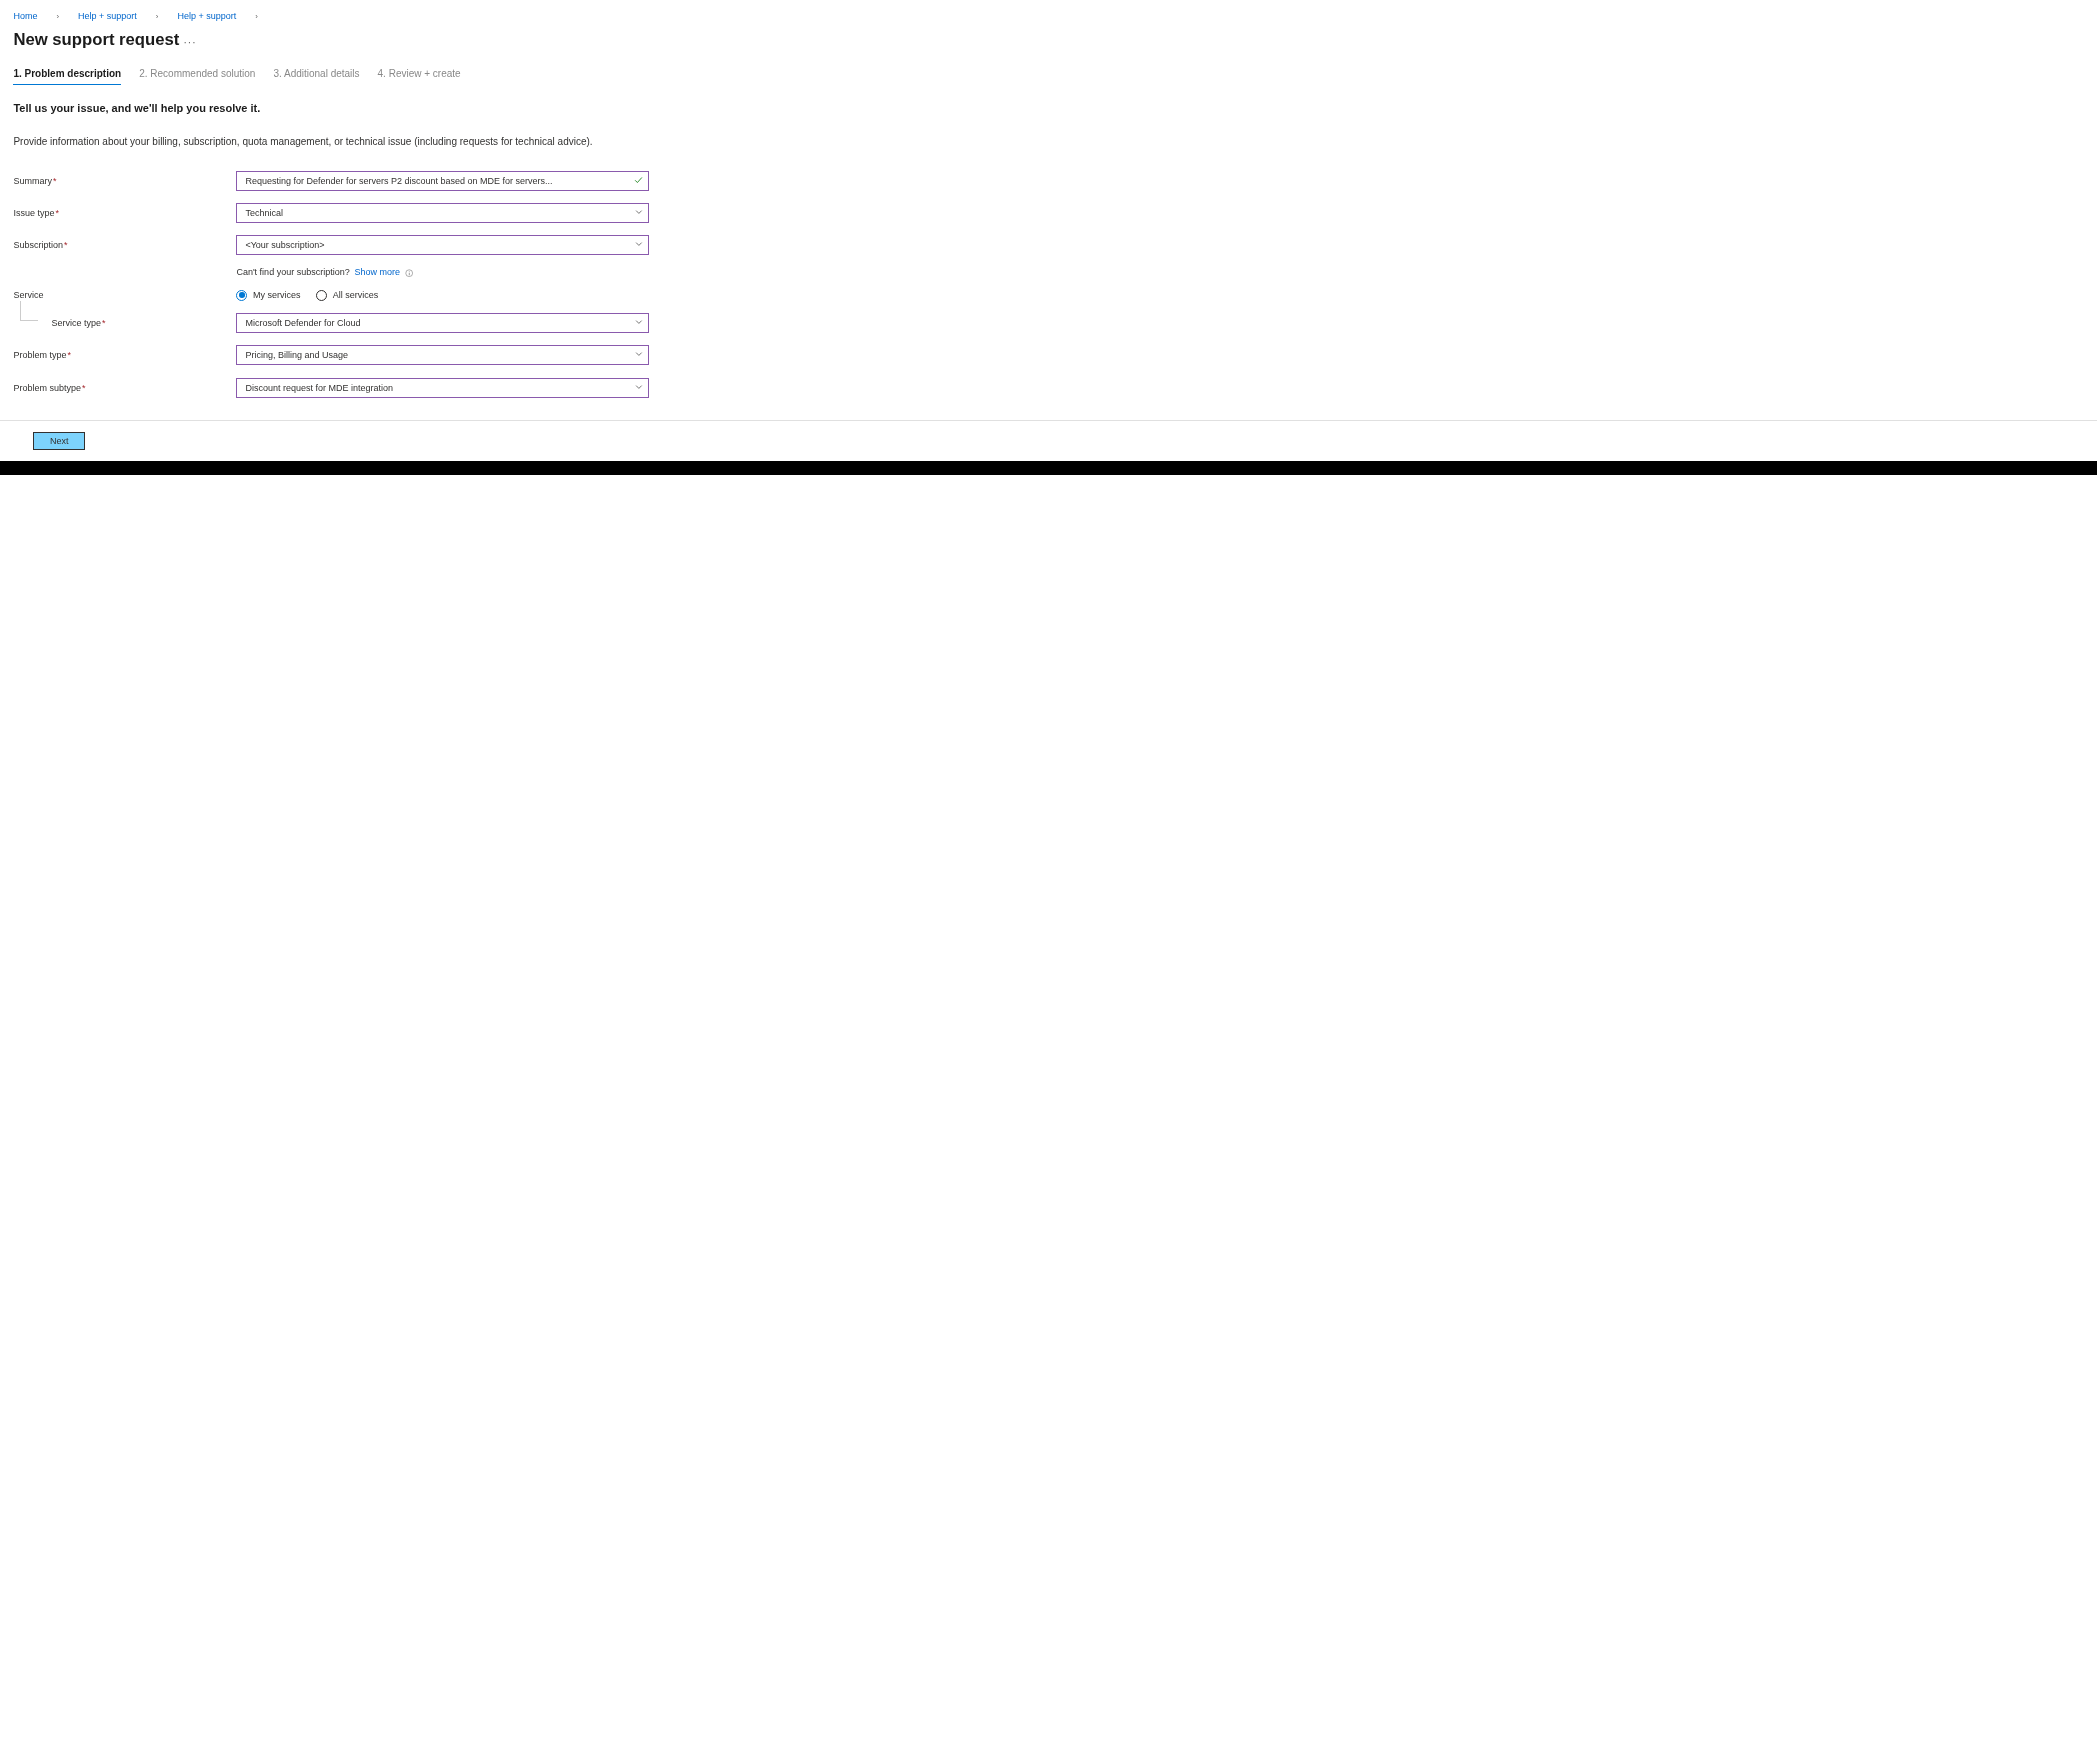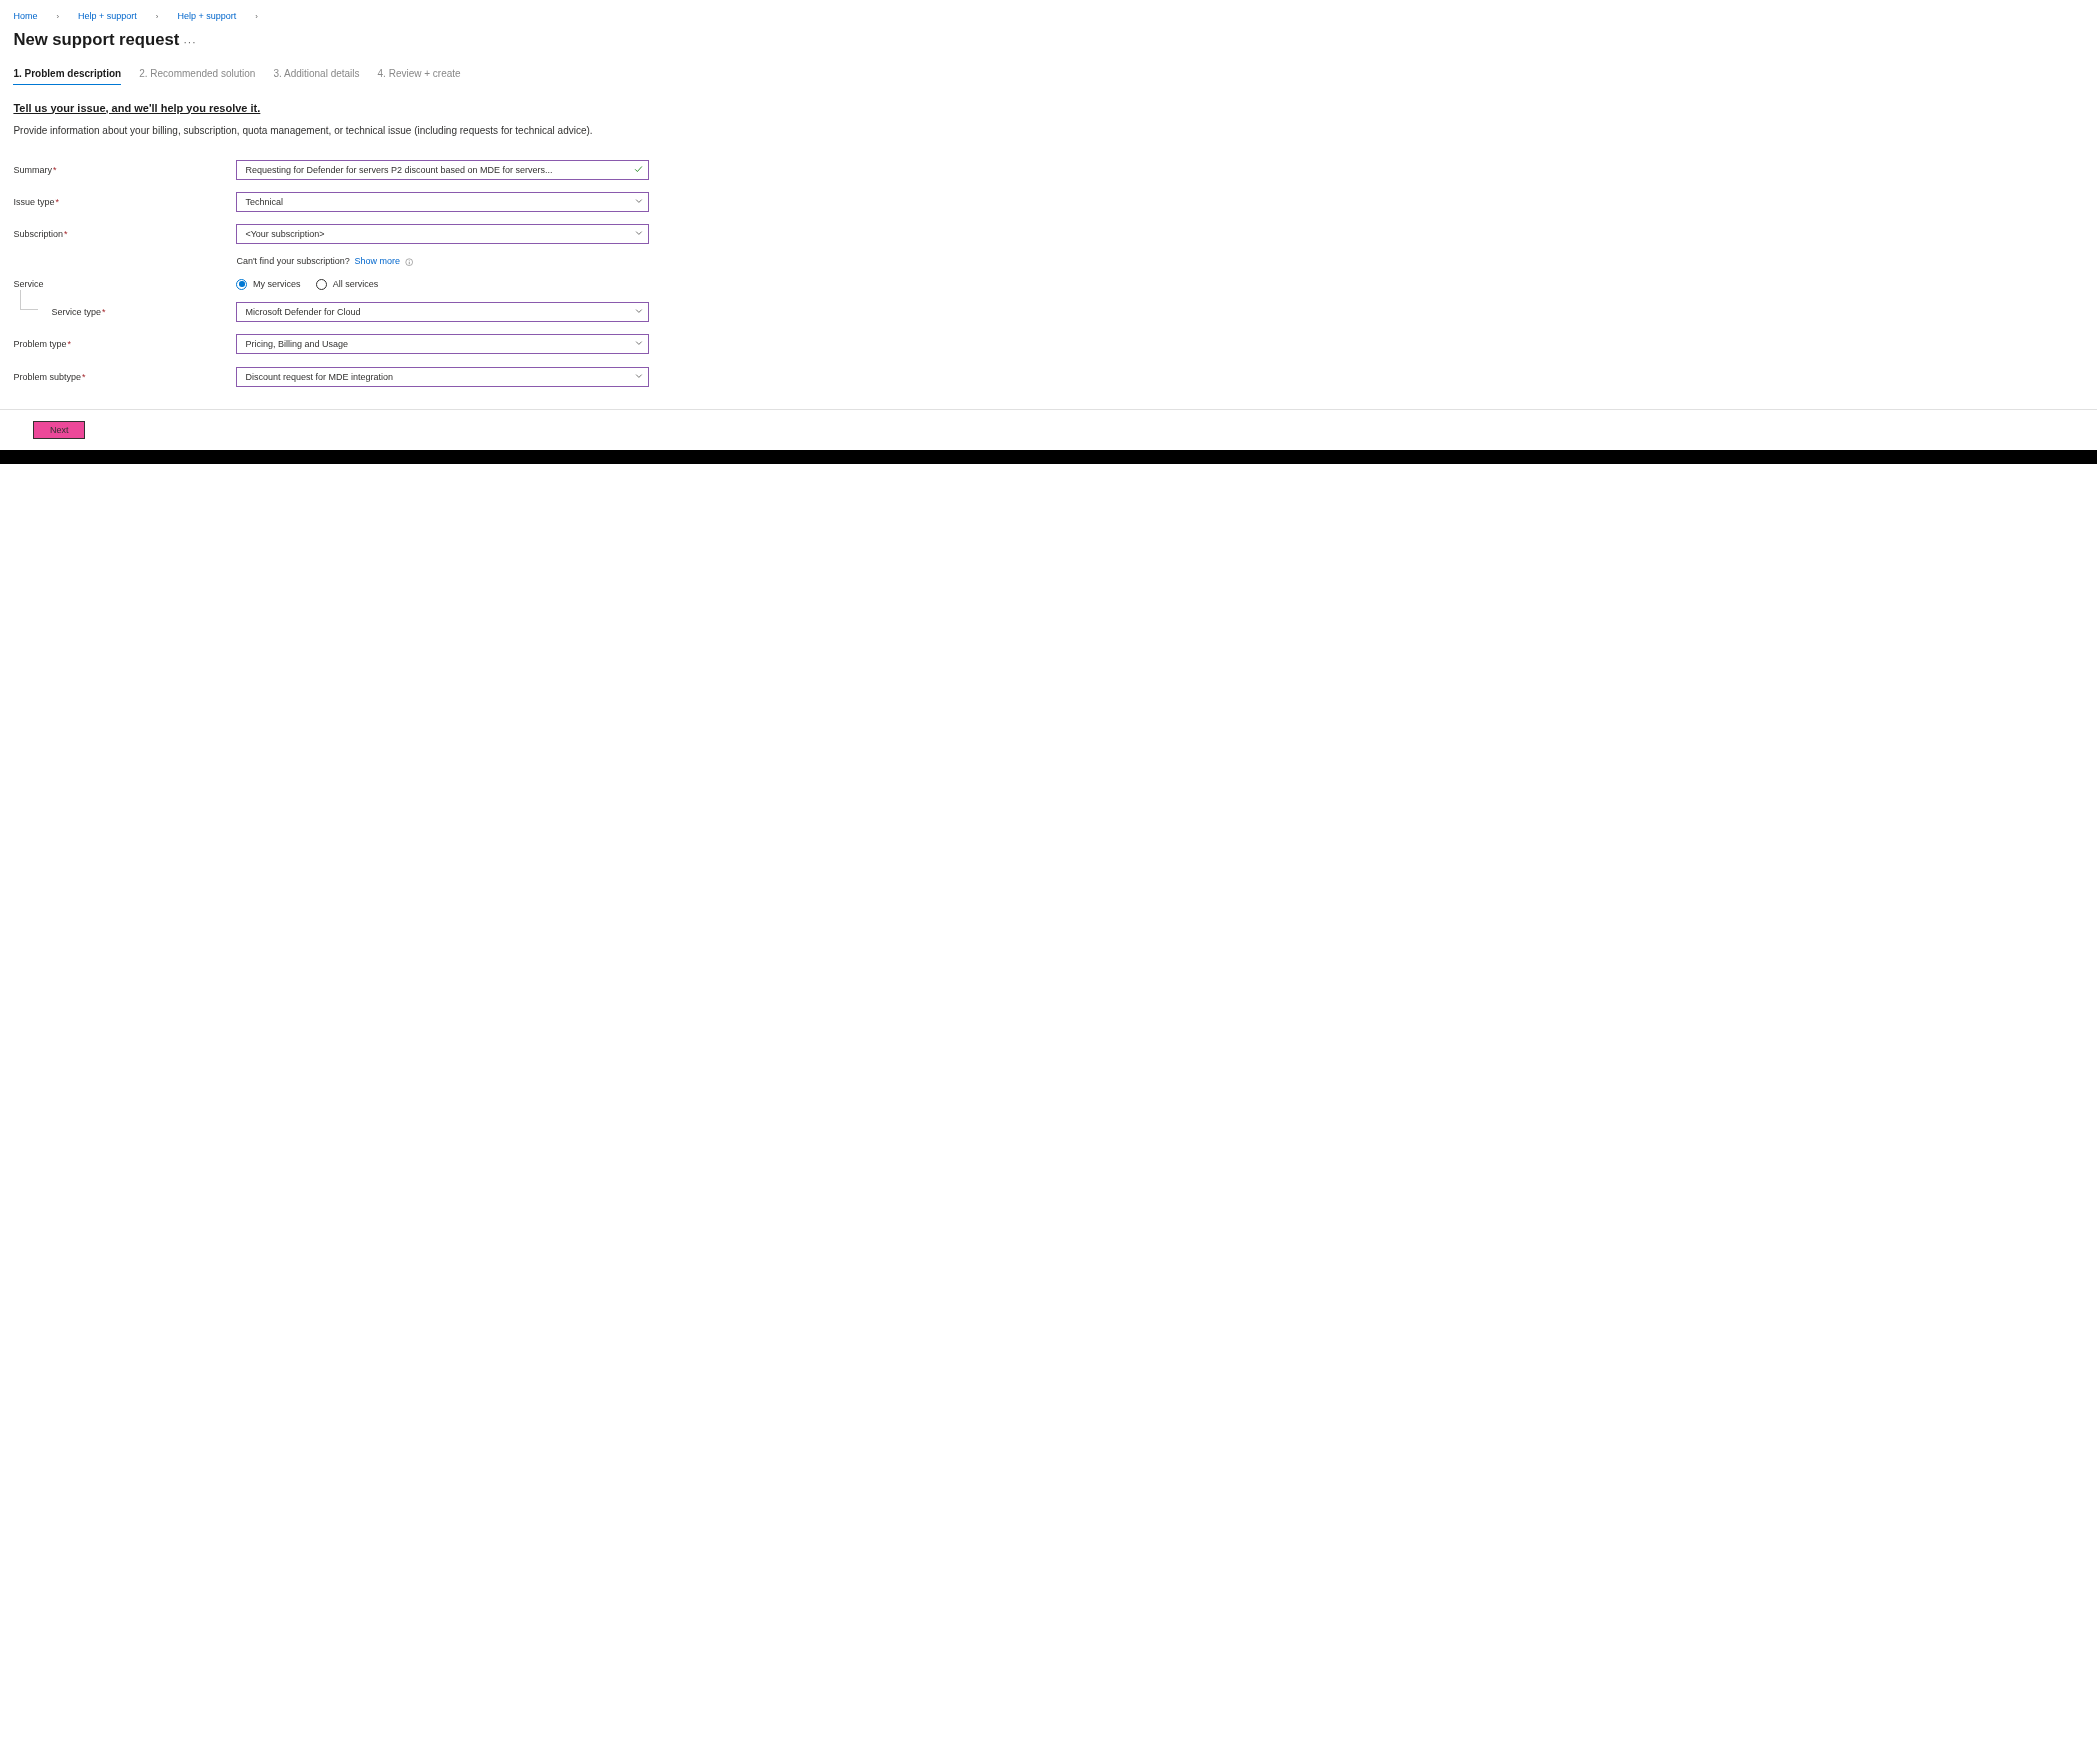--- a/index.html
+++ b/index.html
@@ -61,22 +61,21 @@
     }
     .tab.active {
       color: #1b1b1b;
       font-weight: 600;
       border-bottom: 1.7px solid #0078d4;
     }
     .section-heading {
       font-size: 11px;
       font-weight: 600;
       color: #1b1b1b;
-      margin-bottom: 9px;
-      text-decoration: underline;
+      margin-bottom: 20px;
     }
     .section-description {
       font-size: 10px;
       color: #323130;
       line-height: 1.5;
       margin-bottom: 22px;
       max-width: 625px;
     }
     .form-row {
       display: flex;
@@ -201,21 +200,21 @@
     }
     .footer-divider {
       border: none;
       border-top: 0.6px solid #e0e0e0;
       margin: 22px -13.4px 11px -13.4px;
     }
     .next-button {
       margin-left: 20px;
       padding: 3.3px 15.6px;
       font-size: 9px;
-      background: #ec4899;
+      background: #7dd3fc;
       border: 0.6px solid #323130;
       cursor: pointer;
       color: #323130;
       margin-bottom: 11px;
     }
     .black-bar {
       margin: 0 -13.4px 0 -13.4px;
       height: 13.4px;
       background: #000;
     }

